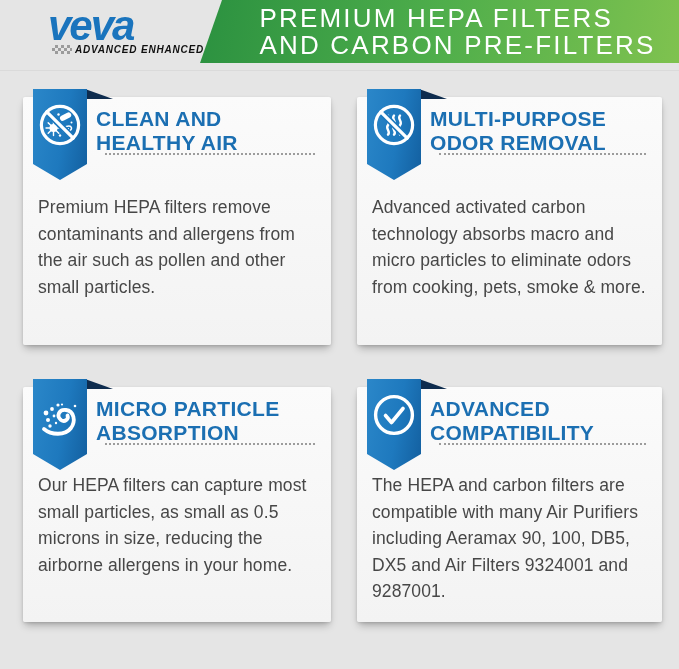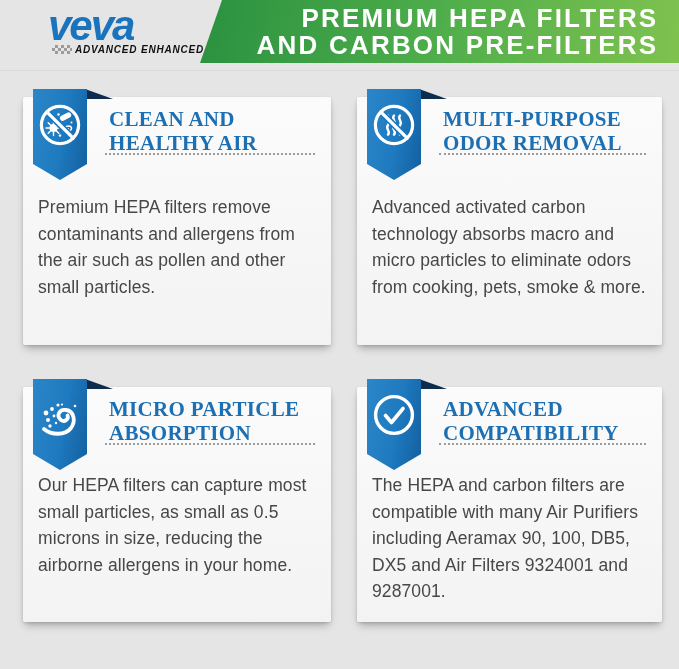--- a/index.html
+++ b/index.html
@@ -14,22 +14,22 @@
   .checker{width:20px;height:9px;flex:0 0 auto;
            background:repeating-conic-gradient(#9b9b9b 0% 25%, transparent 0% 50%);
            background-size:6px 6px;}
   .logo-tagline{font-size:10px;font-weight:700;font-style:italic;color:#101010;
                 letter-spacing:0.8px;white-space:nowrap;}
 
   .banner{position:absolute;left:200px;top:0;width:479px;height:63px;
           background:linear-gradient(100deg,#2b9140 0%,#4fae4b 50%,#7fc24f 100%);
           clip-path:polygon(22px 0,100% 0,100% 100%,0 100%);
           display:flex;align-items:center;justify-content:center;}
-  .banner-text{padding-left:36px;font-size:26px;font-weight:700;color:#ffffff;
-               letter-spacing:2.2px;line-height:27px;text-align:right;white-space:pre-line;}
+  .banner-text{padding-left:36px;font-size:26px;font-weight:400;color:#ffffff;
+               letter-spacing:2.2px;line-height:27px;text-align:left;white-space:pre-line;}
 
   .header-divider{position:absolute;left:0;top:70px;width:679px;height:1px;background:#dadada;}
 
   
   .card{position:absolute;border-radius:2px;
         background:linear-gradient(180deg,#fbfbfb 0%,#f3f3f3 100%);
         box-shadow:0 5px 8px -2px rgba(0,0,0,0.28),0 1px 3px rgba(0,0,0,0.12);}
   .card1{left:23px;top:97px;width:308px;height:248px;}
   .card2{left:357px;top:97px;width:305px;height:248px;}
   .card3{left:23px;top:387px;width:308px;height:235px;}
@@ -37,23 +37,23 @@
 
   .fold{position:absolute;left:62px;top:-8px;width:28px;height:10px;background:#0e2c4e;
         clip-path:polygon(0 0,100% 100%,0 100%);z-index:1;}
   .ribbon{position:absolute;left:10px;top:-8px;width:54px;height:91px;z-index:2;
           background:linear-gradient(100deg,#2b87c9 0%,#1e79be 55%,#135f9f 100%);
           clip-path:polygon(0 0,100% 0,100% calc(100% - 16px),50% 100%,0 calc(100% - 16px));
           display:flex;justify-content:center;
           filter:drop-shadow(1px 2px 2px rgba(0,0,0,0.25));}
   .ribbon svg{margin-top:13px;}
 
-  .card-title{position:absolute;left:86px;top:10px;right:6px;margin:0;
+  .card-title{position:absolute;left:73px;top:10px;right:6px;margin:0;
               font-size:21px;font-weight:700;color:#1b6fb2;line-height:24px;
-              letter-spacing:0.3px;white-space:pre-line;font-family:Liberation Serif, serif;}
+              letter-spacing:0.3px;white-space:pre-line;}
   .dotline{position:absolute;left:82px;right:16px;top:56px;border-top:2px dotted #9c9c9c;}
   .card-body{position:absolute;left:15px;right:9px;margin:0;
              font-size:17.5px;line-height:26.5px;color:#474747;letter-spacing:0.1px;}
   .row1 .card-body{top:97px;}
   .row2 .card-body{top:85px;}
 
   
   .footer-note{position:absolute;left:0;top:645px;width:679px;text-align:center;
                font-size:17px;font-weight:700;color:#282828;letter-spacing:0.2px;}
 </style>

